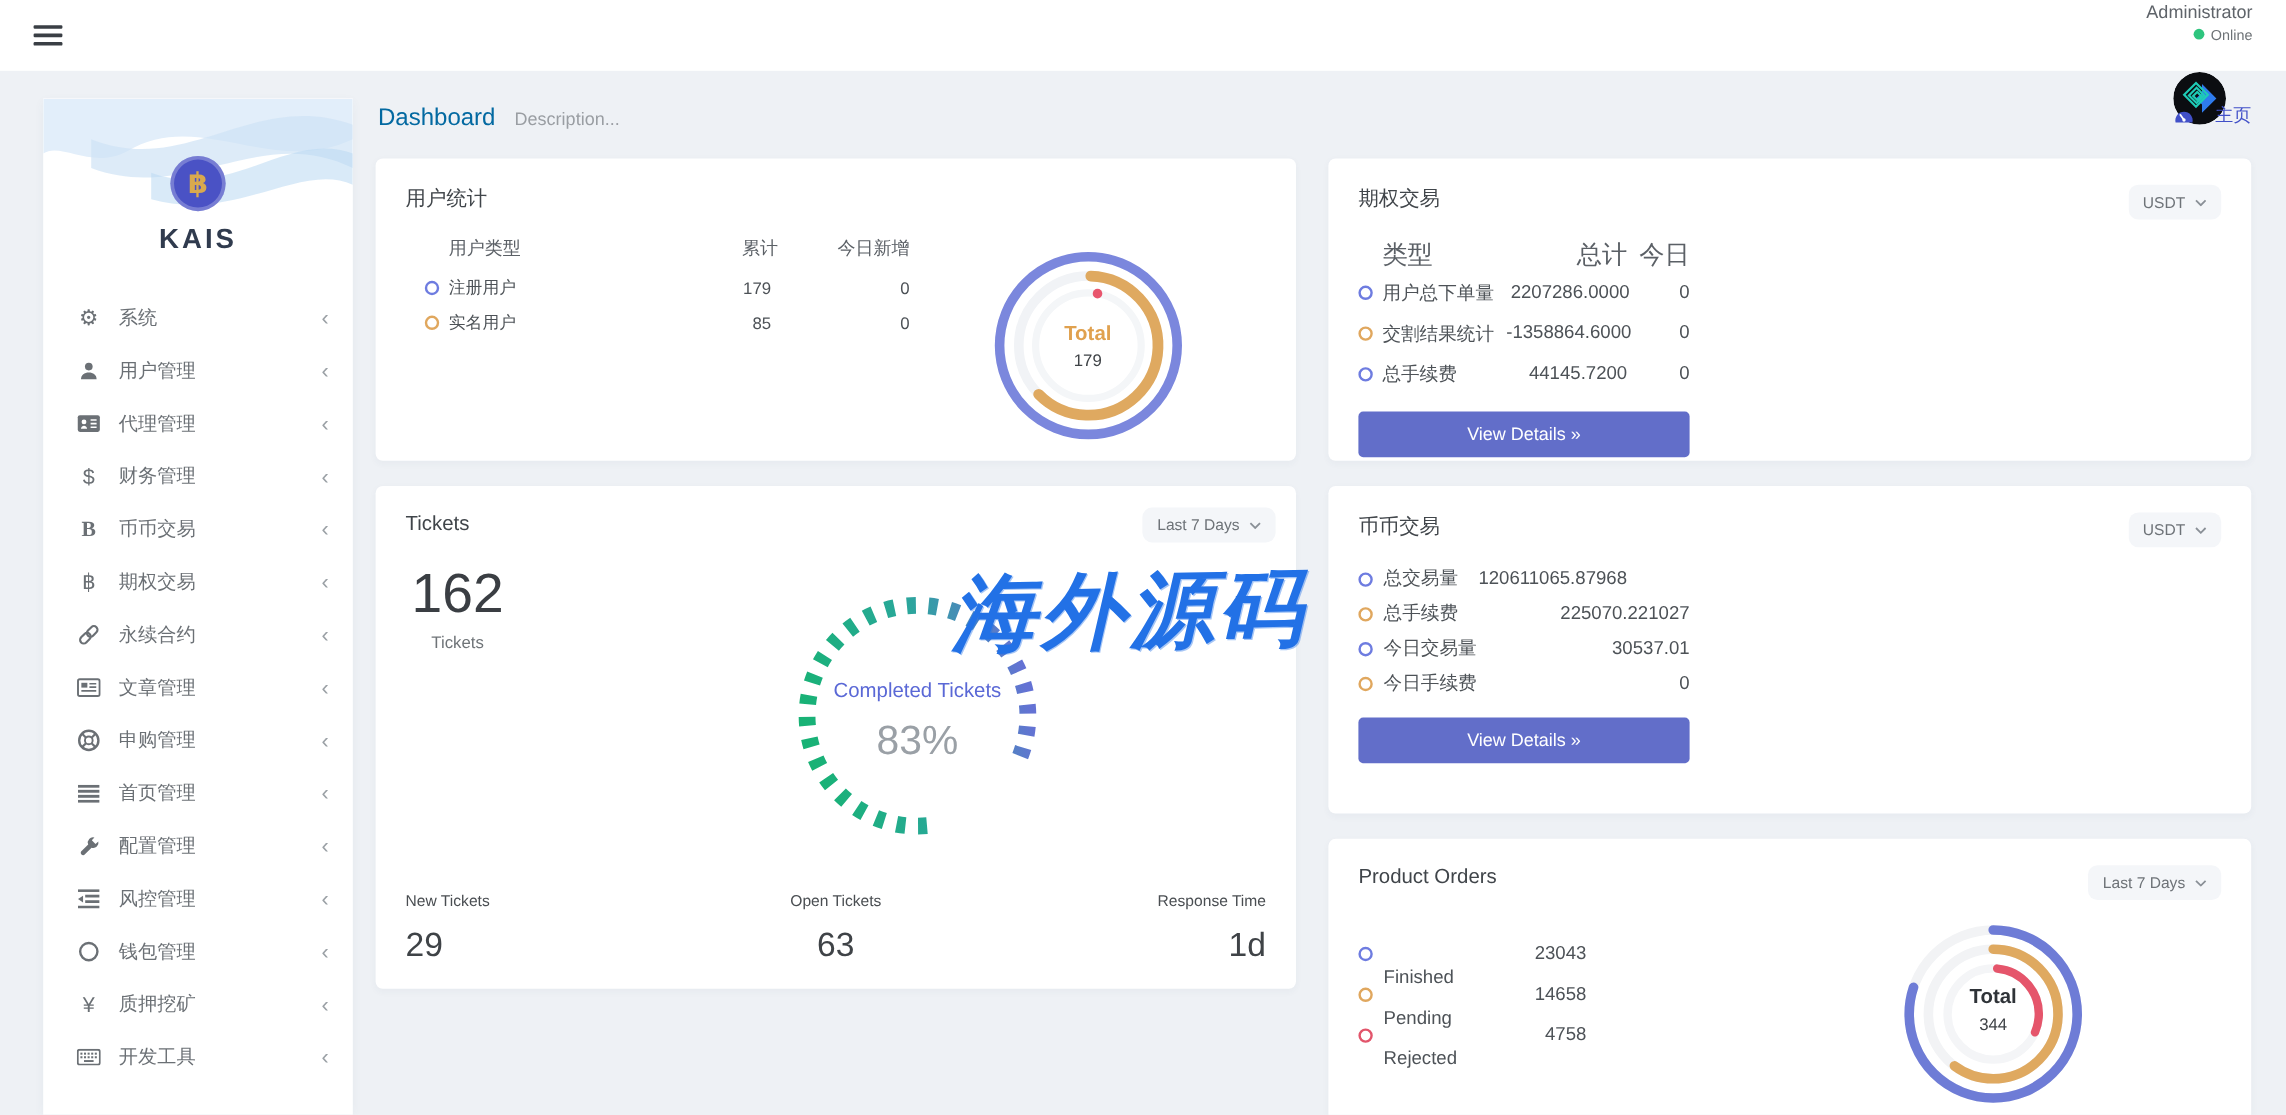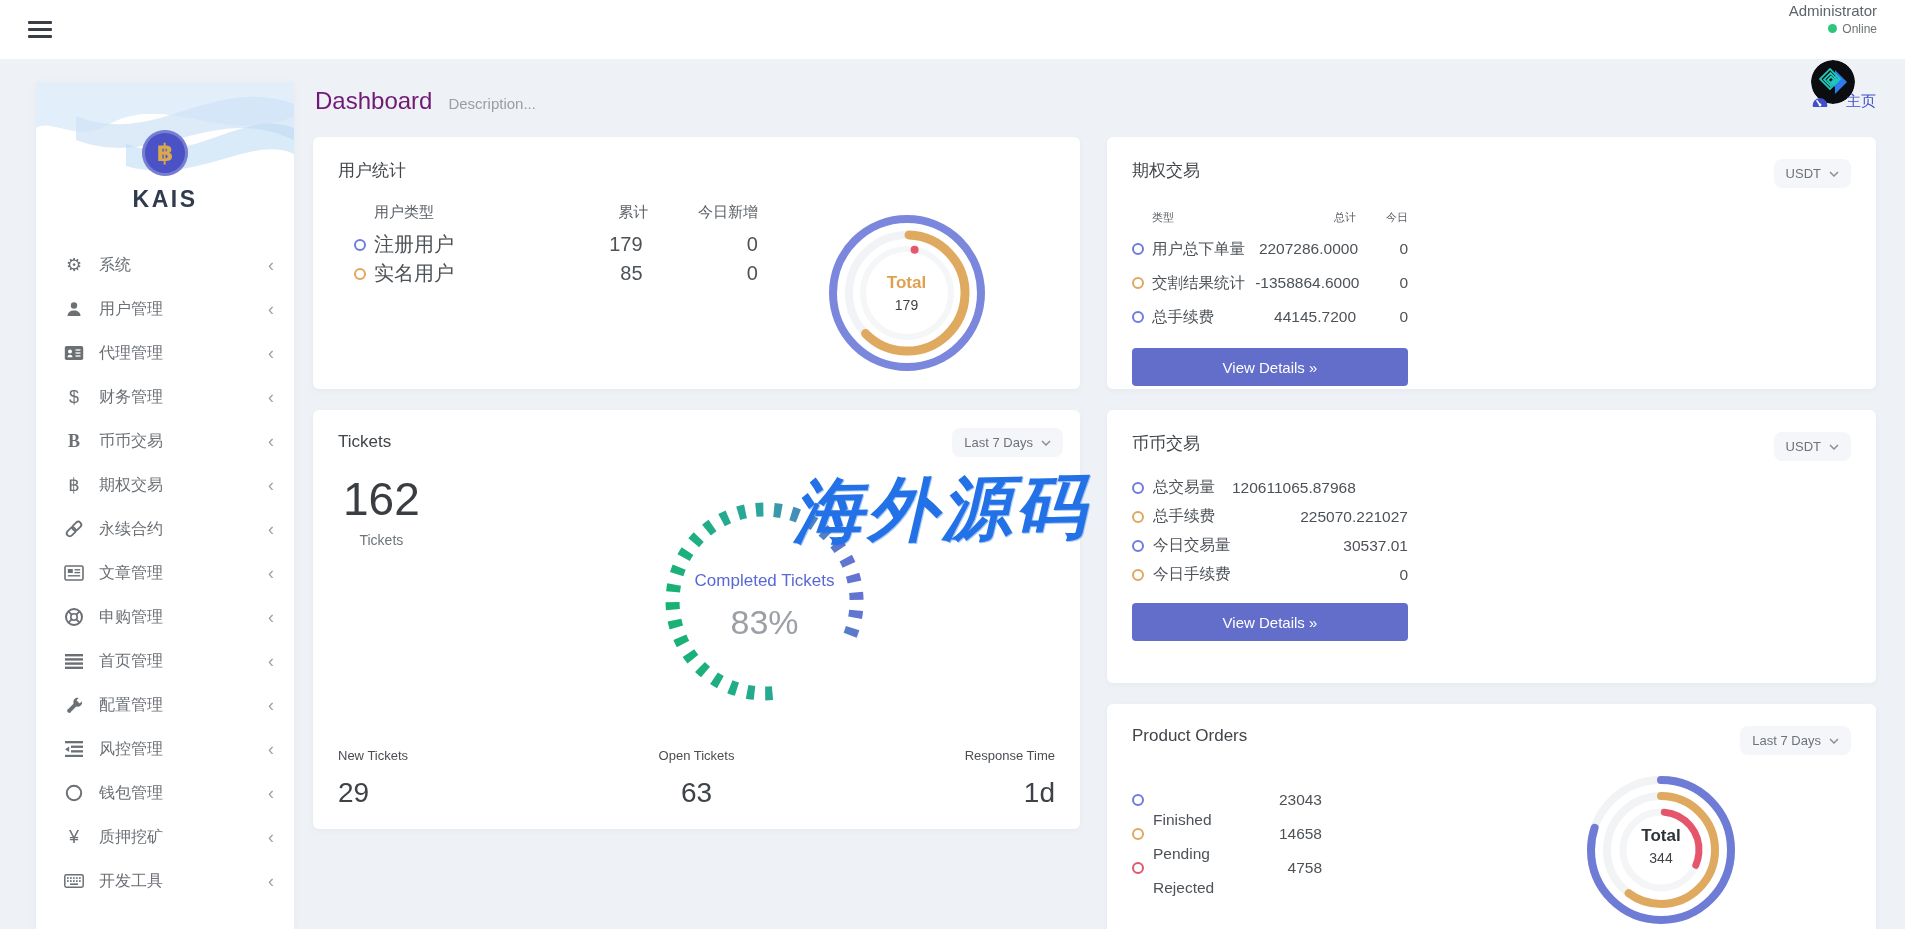--- a/index.html
+++ b/index.html
@@ -30,21 +30,21 @@
   .menu { margin-top:30px; }
   .menu-item { display:flex; align-items:center; height:44px; padding:0 20px 0 26px; color:#6b7075; text-decoration:none; cursor:pointer; }
   .mi { width:24px; display:flex; align-items:center; justify-content:center; font-size:18px; color:#6b7075; flex:none; }
   .mi.serif { font-family:"Liberation Serif","DejaVu Serif",serif; font-weight:700; }
   .ml { font-size:16px; margin-left:13px; flex:1; }
   .chev { color:#9ba1a6; font-size:18px; line-height:1; }
 
   
   .content { margin-left:295px; padding:20px 29px 0 18px; }
   .page-header { display:flex; align-items:baseline; margin:8px 0 22px 2px; }
-  .page-title { font-size:24px; font-weight:500; color:#701a75; }
+  .page-title { font-size:20px; font-weight:500; color:#0369a1; }
   .page-sub { font-size:15px; color:#9a9ea3; margin-left:16px; }
   .home-link { margin-left:auto; display:flex; align-items:center; gap:18px; color:#4150c8; font-size:15px; text-decoration:none; cursor:pointer;text-align:right; }
 
   .columns { display:flex; gap:27px; align-items:flex-start; }
   .col-left { width:767px; display:flex; flex-direction:column; gap:21px; }
   .col-right { width:769px; display:flex; flex-direction:column; gap:21px; }
   .card { background:#fff; border-radius:6px; box-shadow:0 2px 6px rgba(60,70,90,.04); position:relative; padding:22px 25px; }
   .card h2 { font-size:17px; font-weight:500; color:#40454a; }
   .card-head { display:flex; align-items:flex-start; justify-content:space-between; }
   .select { background:#f4f6f9; border-radius:8px; padding:7px 12px; font-size:13px; color:#6e7378; display:flex; align-items:center; gap:8px; cursor:pointer; }
@@ -53,34 +53,34 @@
   .mk-purple { border-color:#6e7ce0; }
   .mk-orange { border-color:#e0a75e; }
   .mk-red    { border-color:#e2556b; }
 
   
   .card-user { height:252px; }
   .us-body { display:flex; margin-top:16px; }
   .us-table { width:420px; padding-left:16px; }
   .t-head, .t-row { display:flex; align-items:center; font-size:15px; }
   .t-head { color:#5b6066; margin-bottom:4px; height:28px; }
-  .t-row { height:29px; color:#4d5257; font-size:20px; }
+  .t-row { height:29px; color:#4d5257; font-size:14px; }
   .c1 { flex:1.5; display:flex; align-items:center; gap:8px; }
   .c2 { flex:1; text-align:right; }
   .c3 { flex:1; text-align:right; }
   .t-head .c1 { padding-left:20px; }
   .us-donut { flex:1; display:flex; justify-content:center; position:relative; }
   .donut-center { position:absolute; text-align:center; }
   .dc-label { font-size:17px; font-weight:700; color:#e0a14f; }
   .dc-val { font-size:14px; color:#3f4347; margin-top:4px; }
 
   
   .card-opt { height:252px; }
   .opt-table { width:276px; margin-top:14px; }
-  .ot-head, .ot-row { display:flex; align-items:center; font-size:11px; }
+  .ot-head, .ot-row { display:flex; align-items:center; font-size:21px; }
   .ot-head { color:#5b6066; height:30px; }
   .ot-row { height:34px; color:#4d5257; font-size:15.5px; }
   .oc1 { width:132px; display:flex; align-items:center; gap:8px; }
   .ot-head .oc1 { padding-left:20px; }
   .oc2 { flex:1; text-align:right; }
   .oc3 { width:52px; text-align:right; }
   .btn-details { width:276px; height:38px; margin-top:14px; background:#626ec9; border:none; border-radius:4px; color:#fff; font-size:15px; cursor:pointer; font-family:inherit; }
 
   .card-spot { height:273px; }
   .sp-rows { width:276px; margin-top:12px; }

